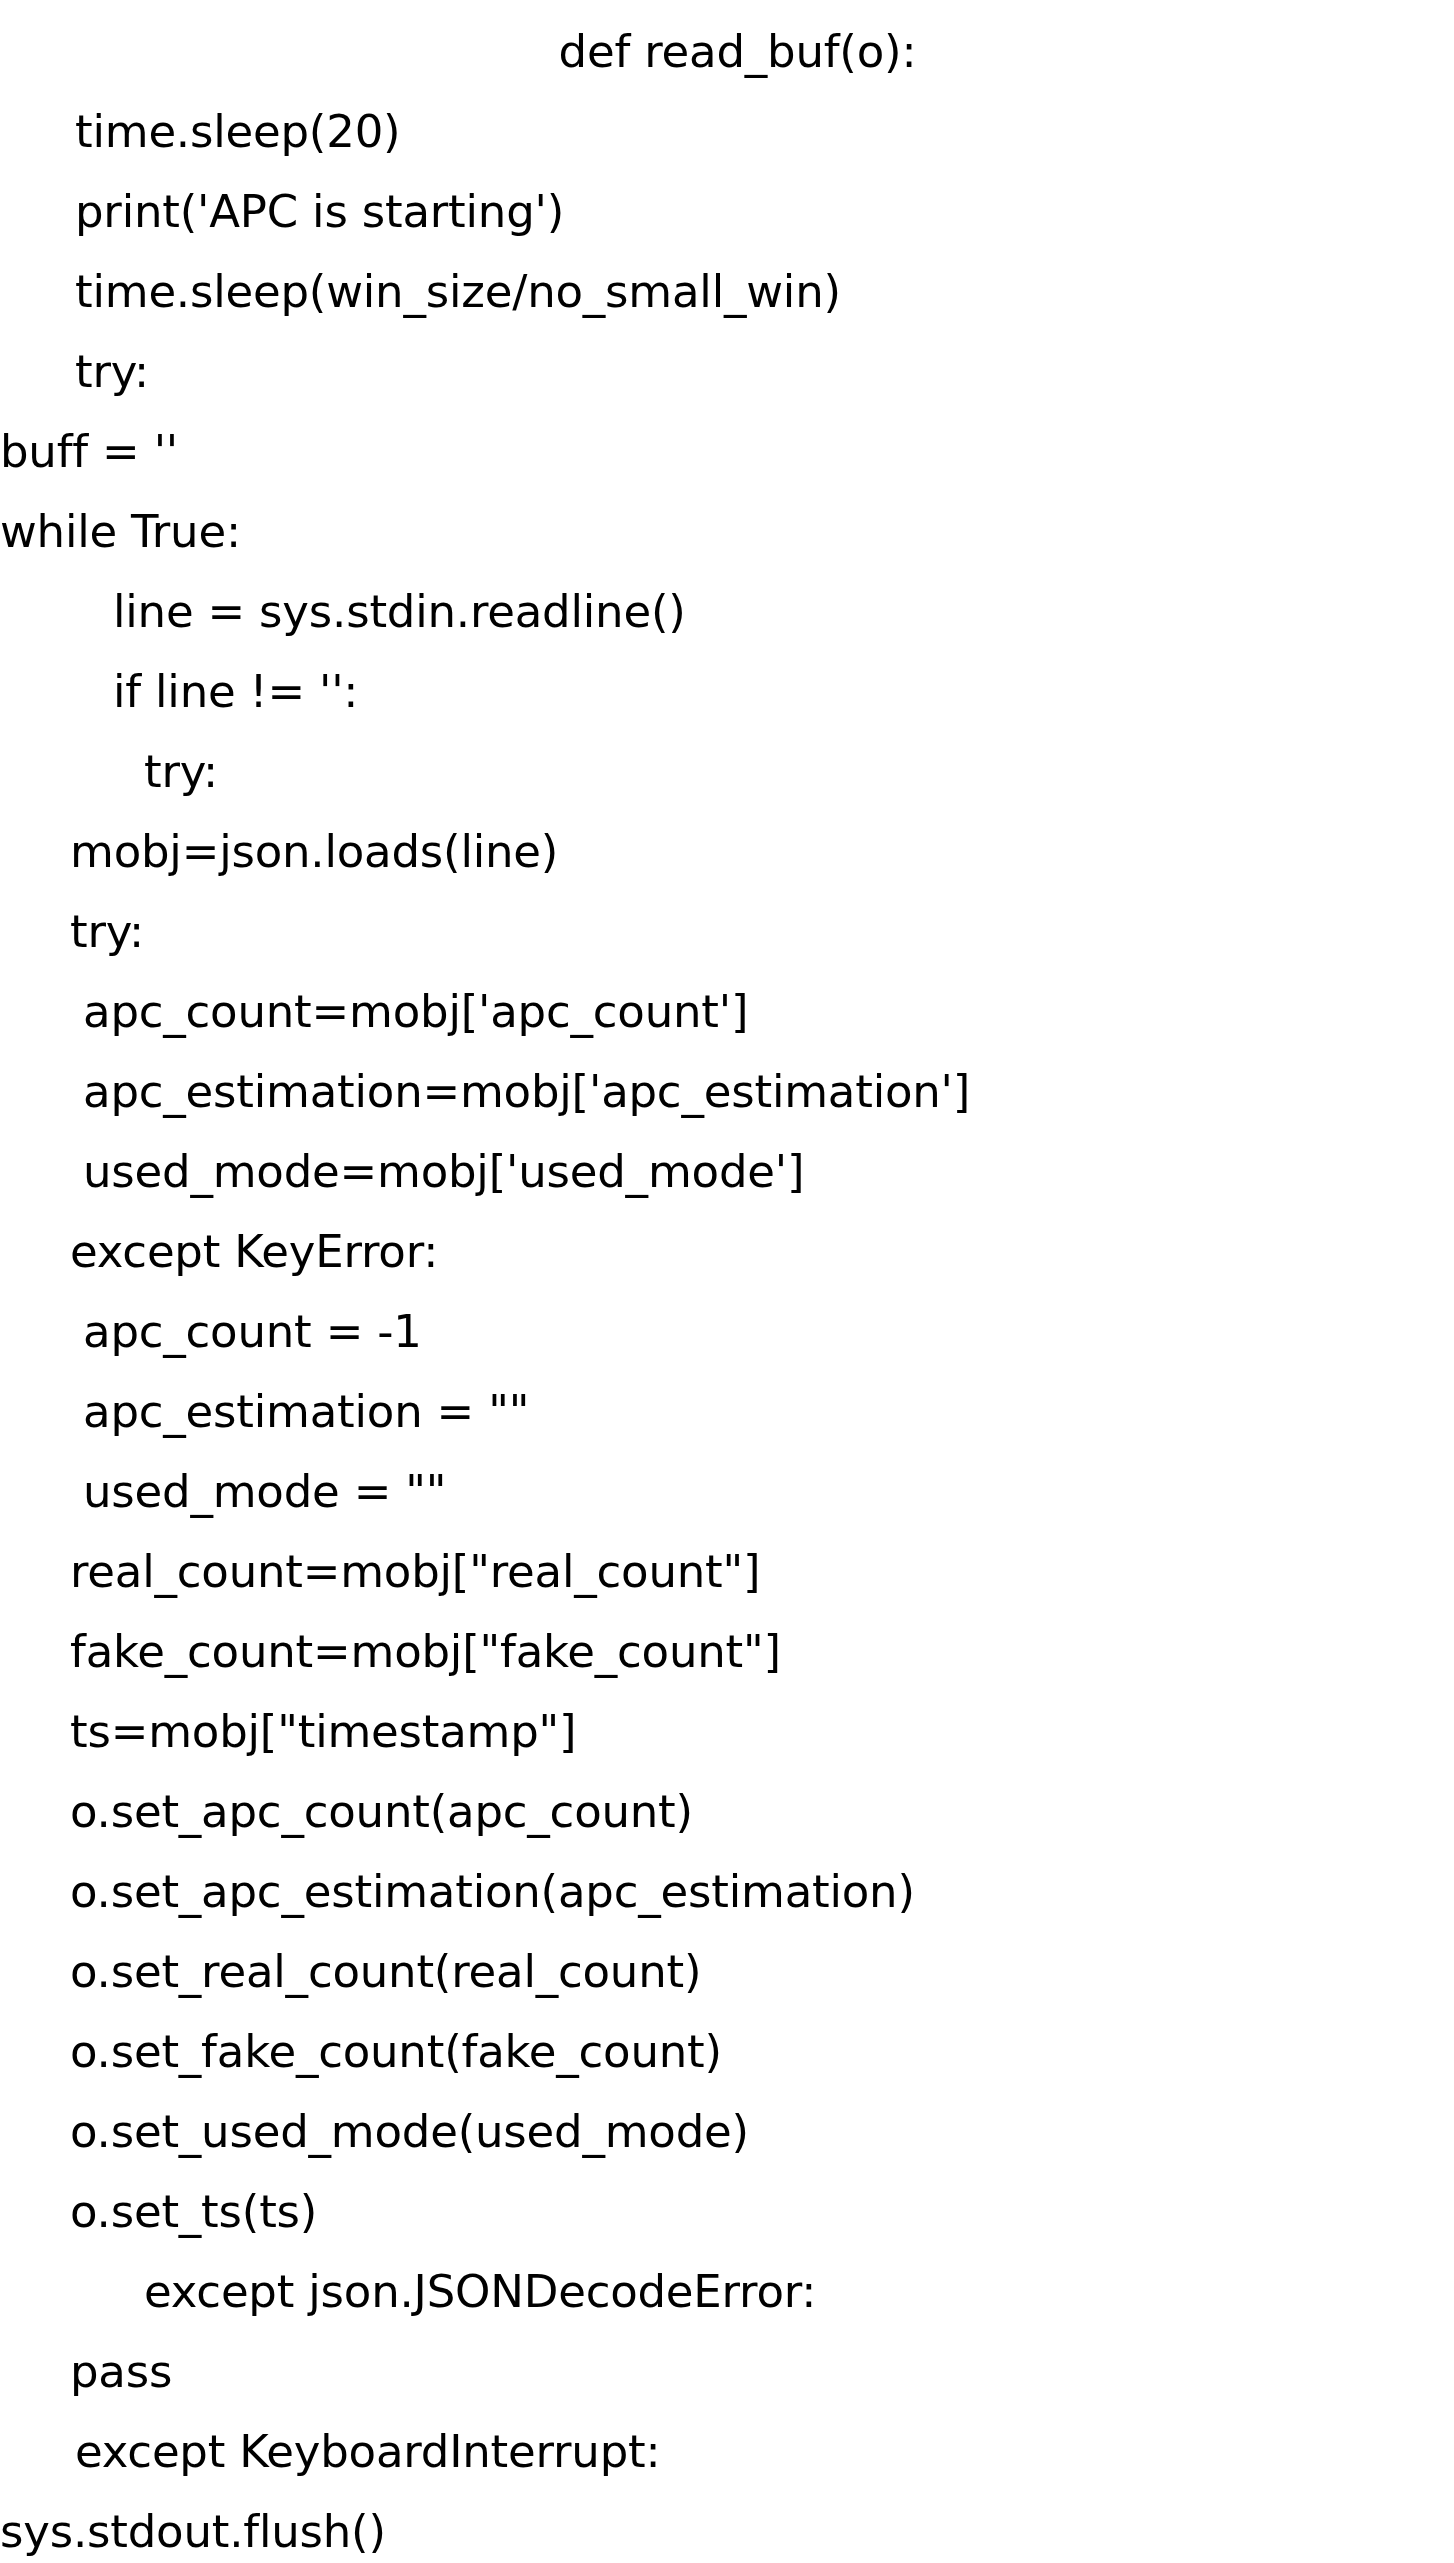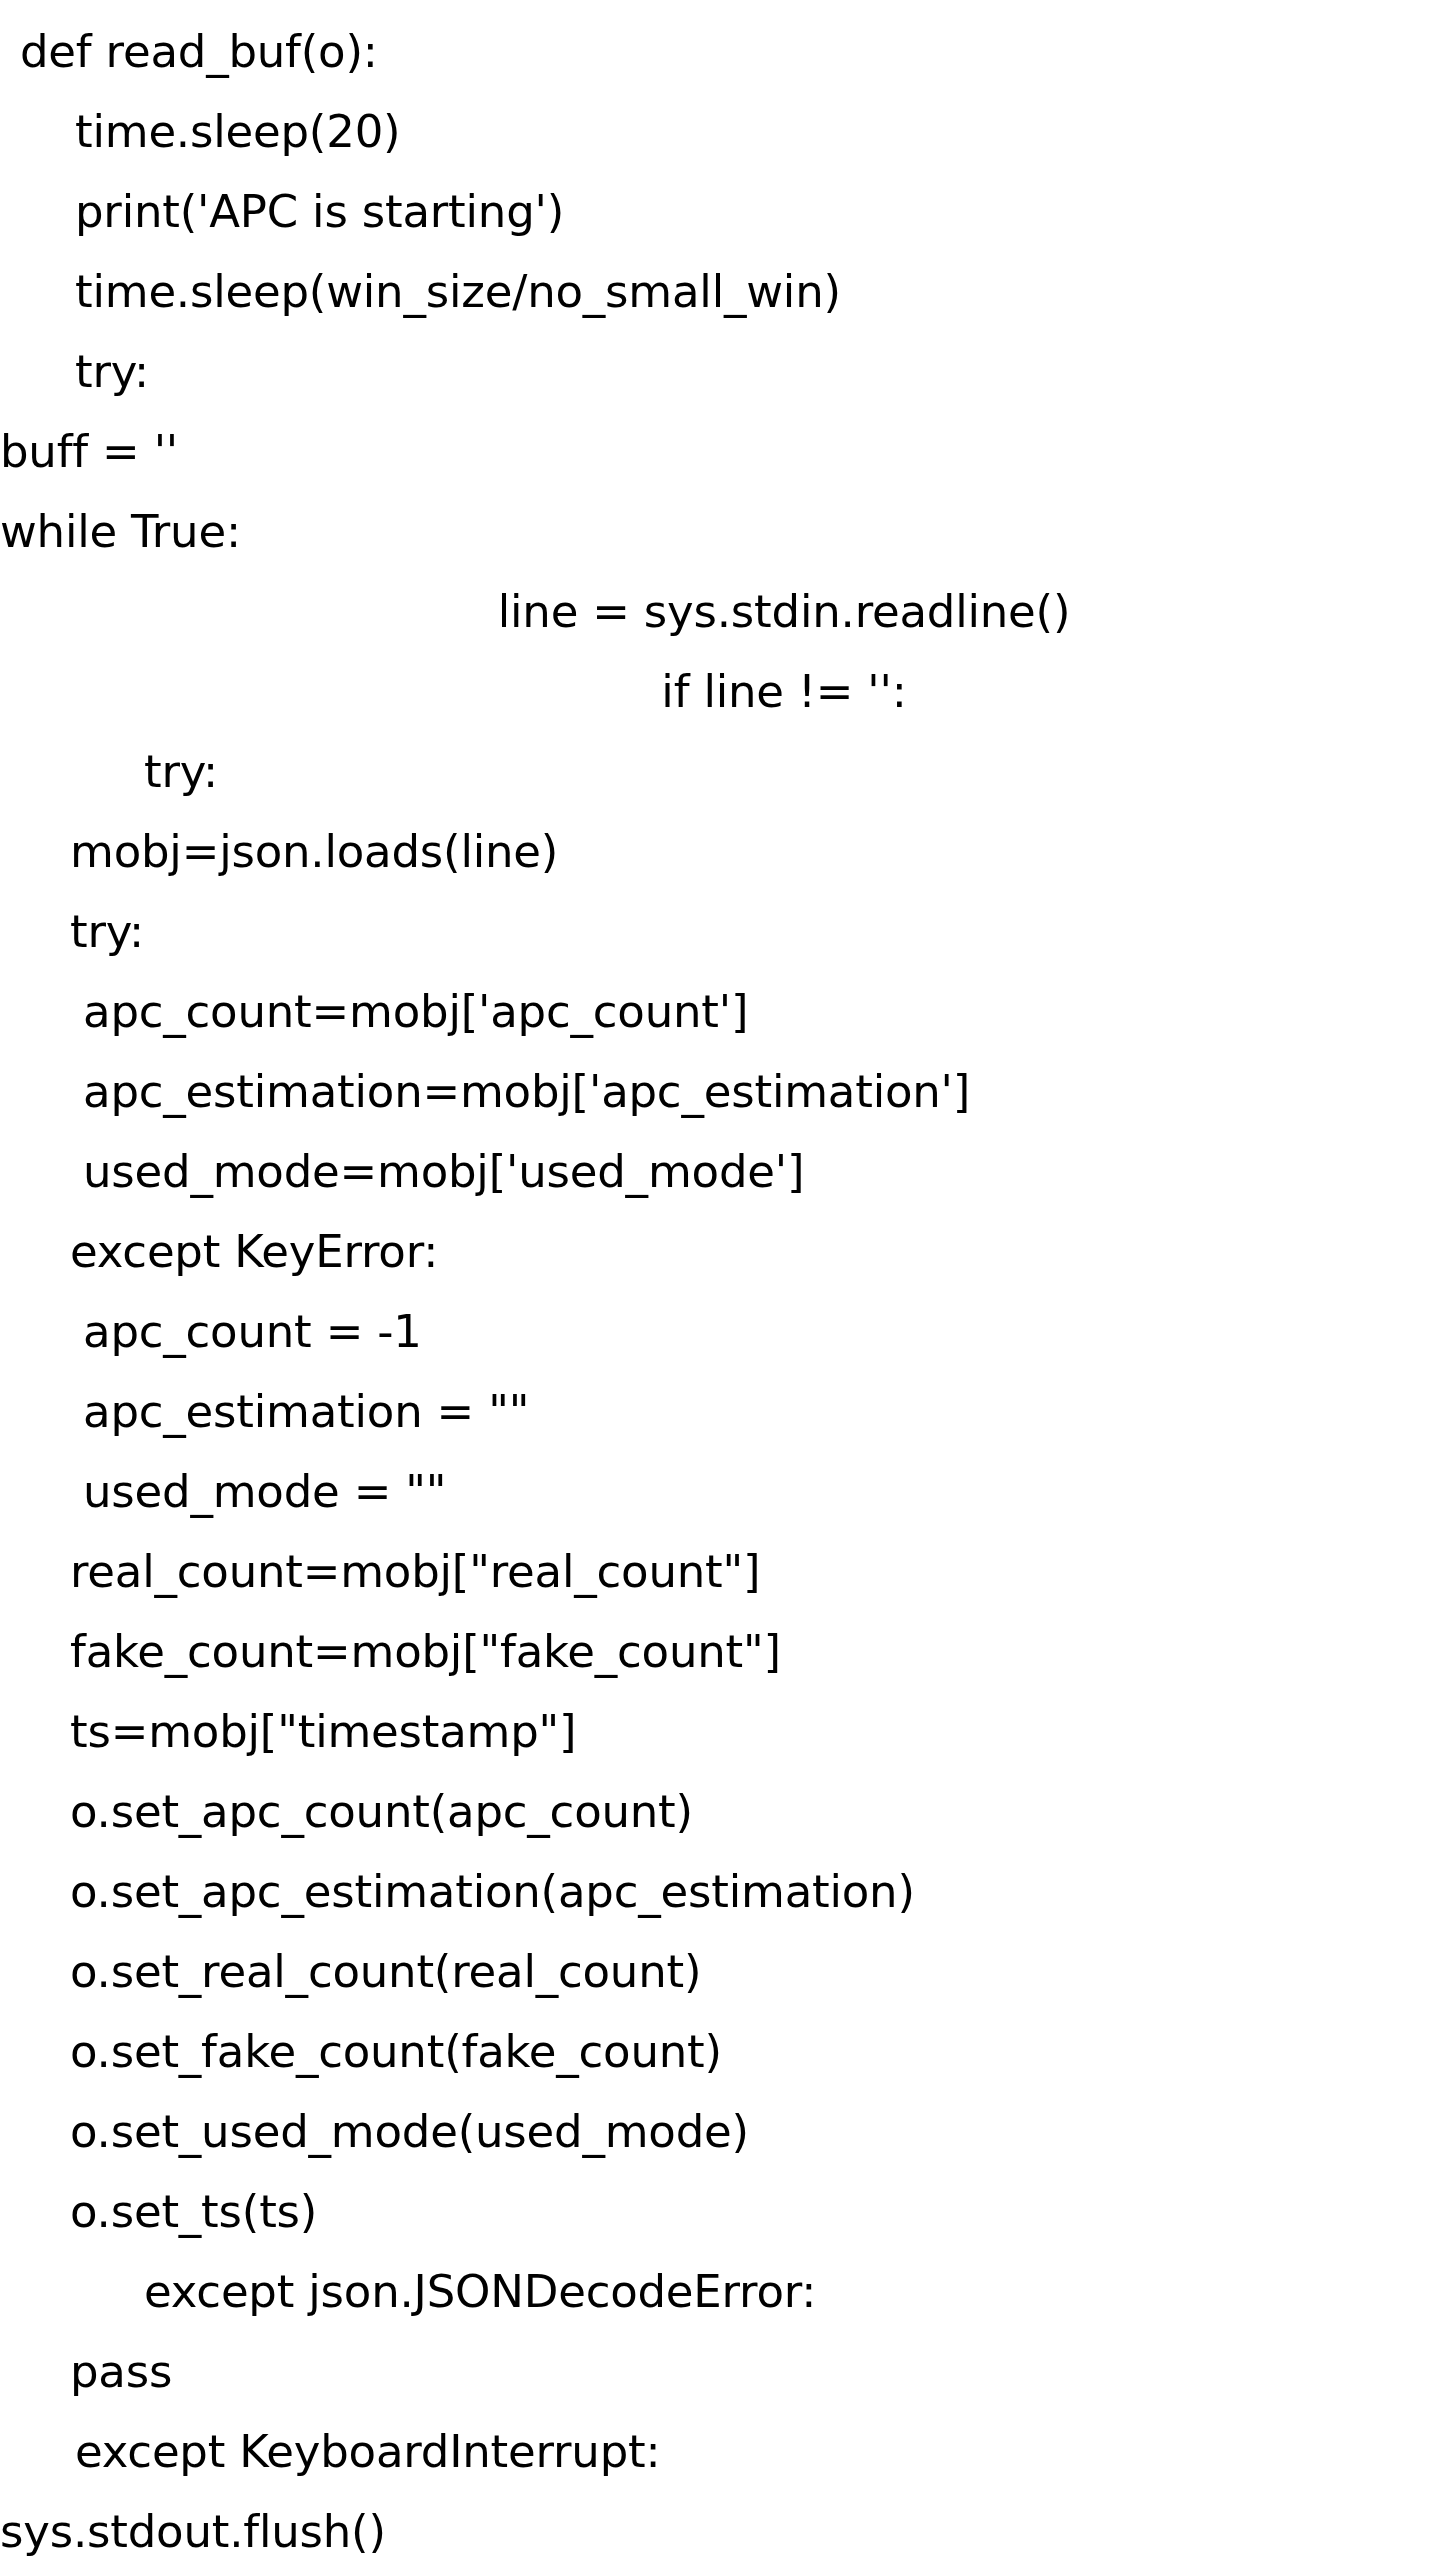--- a/index.html
+++ b/index.html
@@ -34,24 +34,24 @@
   }
 
   .code-line {
     display: block;
     height: 80px;
     white-space: pre;
     color: #000000;
   }
 
   
-  .ind-0 { padding-left: 20px; }
+  .ind-0 { padding-left: 20px; text-align: center; }
   .ind-1 { padding-left: 75px; }
   .ind-2 { }
-  .ind-3 { padding-left: 113px; text-align: center; }
+  .ind-3 { padding-left: 113px; }
   .ind-4 { padding-left: 144px; }
   .ind-5 { padding-left: 70px; }
   .ind-6 { padding-left: 83px; }
 </style>
 </head>
 <body>
 
 <div id="page">
   <pre id="code-listing"><span class="code-line ind-0">def read_buf(o):</span><span class="code-line ind-1">time.sleep(20)</span><span class="code-line ind-1">print('APC is starting')</span><span class="code-line ind-1">time.sleep(win_size/no_small_win)</span><span class="code-line ind-1">try:</span><span class="code-line ind-2">buff = ''</span><span class="code-line ind-2">while True:</span><span class="code-line ind-3">line = sys.stdin.readline()</span><span class="code-line ind-3">if line != '':</span><span class="code-line ind-4">try:</span><span class="code-line ind-5">mobj=json.loads(line)</span><span class="code-line ind-5">try:</span><span class="code-line ind-6">apc_count=mobj['apc_count']</span><span class="code-line ind-6">apc_estimation=mobj['apc_estimation']</span><span class="code-line ind-6">used_mode=mobj['used_mode']</span><span class="code-line ind-5">except KeyError:</span><span class="code-line ind-6">apc_count = -1</span><span class="code-line ind-6">apc_estimation = ""</span><span class="code-line ind-6">used_mode = ""</span><span class="code-line ind-5">real_count=mobj["real_count"]</span><span class="code-line ind-5">fake_count=mobj["fake_count"]</span><span class="code-line ind-5">ts=mobj["timestamp"]</span><span class="code-line ind-5">o.set_apc_count(apc_count)</span><span class="code-line ind-5">o.set_apc_estimation(apc_estimation)</span><span class="code-line ind-5">o.set_real_count(real_count)</span><span class="code-line ind-5">o.set_fake_count(fake_count)</span><span class="code-line ind-5">o.set_used_mode(used_mode)</span><span class="code-line ind-5">o.set_ts(ts)</span><span class="code-line ind-4">except json.JSONDecodeError:</span><span class="code-line ind-5">pass</span><span class="code-line ind-1">except KeyboardInterrupt:</span><span class="code-line ind-2">sys.stdout.flush()</span></pre>
 </div>

